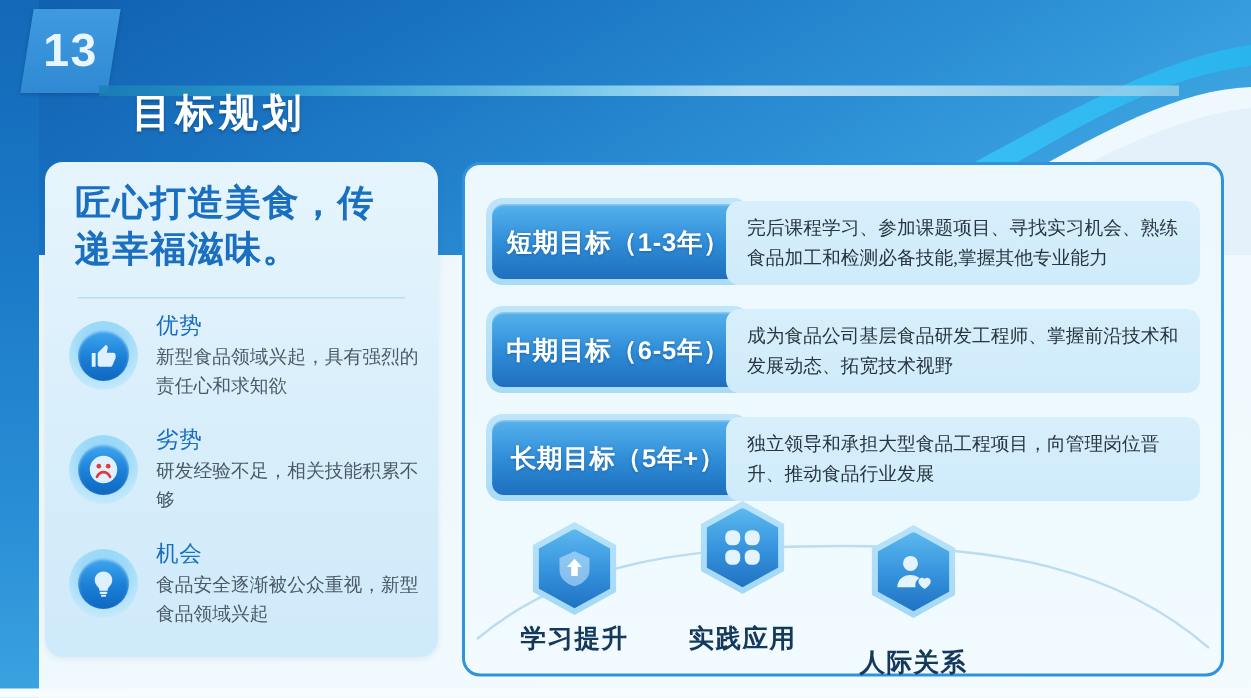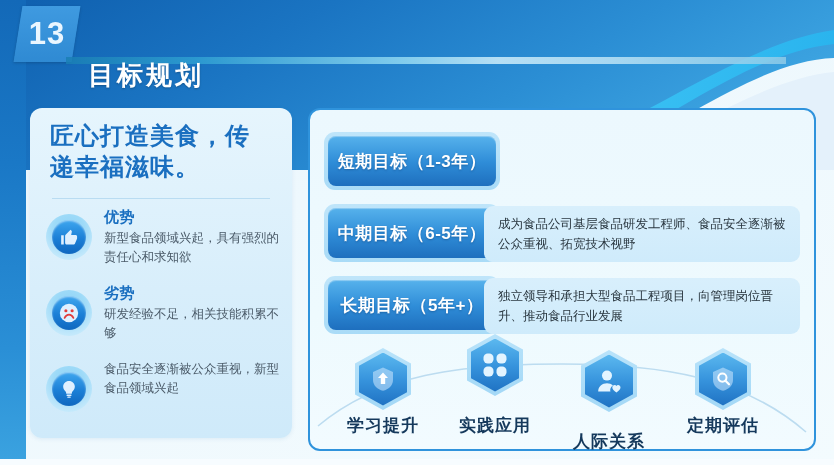--- a/index.html
+++ b/index.html
@@ -78,21 +78,21 @@
     display:flex;align-items:center;justify-content:center;
   }
   .lc-ico .disc{
     width:34px;height:34px;border-radius:50%;
     background:linear-gradient(180deg,#3fa7ef 0%,#1b7fd6 55%,#0e67bf 100%);
     display:flex;align-items:center;justify-content:center;
     box-shadow:inset 0 1px 2px rgba(255,255,255,.55);
   }
   .lc-txt{position:absolute;left:58px;top:0;width:180px;}
   .lc-t{
-    color:#1a6fc0;font-size:15px;font-weight:bold;letter-spacing:.5px;
+    color:#1a6fc0;font-size:15px;font-weight:normal;letter-spacing:.5px;
     margin-bottom:2px;
   }
   .lc-d{
     color:#4a5a68;font-size:12.5px;line-height:19px;
     font-family:"Liberation Serif","DejaVu Serif",serif;
   }
   
   .right-panel{
     position:absolute;left:308px;top:108px;width:508px;height:343px;
     border:2px solid #2f93dc;border-radius:12px;
@@ -232,38 +232,40 @@
       <div class="lc-ico">
         <div class="disc">
           <svg width="20" height="20" viewBox="0 0 24 24" fill="#dff0ff">
             <path d="M12 2.3c-4 0-7 3-7 6.8 0 2.5 1.3 4.1 2.4 5.4.7.9 1.2 1.5 1.2 2.4v.8h6.8v-.8c0-.9.5-1.5 1.2-2.4 1.1-1.3 2.4-2.9 2.4-5.4 0-3.8-3-6.8-7-6.8z"></path>
             <rect x="8.9" y="18.6" width="6.2" height="1.8" rx=".9"></rect>
             <rect x="9.9" y="21" width="4.2" height="1.6" rx=".8"></rect>
           </svg>
         </div>
       </div>
       <div class="lc-txt">
+        <div class="lc-t">机会</div>
         <div class="lc-d">食品安全逐渐被公众重视，新型食品领域兴起</div>
       </div>
     </div>
   </div>
 
   <div class="right-panel">
 
     <div class="goal-row g0">
       <div class="goal-badge">
         <div class="inner">短期目标（1-3年）</div>
       </div>
+      <div class="goal-desc">完后课程学习、参加课题项目、寻找实习机会、熟练食品加工和检测必备技能,掌握其他专业能力</div>
     </div>
 
     <div class="goal-row g1">
       <div class="goal-badge">
         <div class="inner">中期目标（6-5年）</div>
       </div>
-      <div class="goal-desc">成为食品公司基层食品研发工程师、食品安全逐渐被公众重视、拓宽技术视野</div>
+      <div class="goal-desc">成为食品公司基层食品研发工程师、掌握前沿技术和发展动态、拓宽技术视野</div>
     </div>
 
     <div class="goal-row g2">
       <div class="goal-badge">
         <div class="inner">长期目标（5年+）</div>
       </div>
       <div class="goal-desc">独立领导和承担大型食品工程项目，向管理岗位晋升、推动食品行业发展</div>
     </div>
 
     <div class="hexrow">
@@ -306,30 +308,17 @@
             <svg width="27" height="26" viewBox="0 0 27 26" fill="#e3f4ff">
               <circle cx="11" cy="7.6" r="5"></circle>
               <path d="M2.2 23.5c0-5 4-8.2 8.8-8.2 2.3 0 4.4.8 6 2.1-1.7 1-2.8 2.7-2.8 4.6 0 .5.1 1 .2 1.5z"></path>
               <path d="M20.4 24.6c-2.4-1.6-4.1-3.2-4.1-5 0-1.5 1.1-2.5 2.4-2.5.8 0 1.4.4 1.7.9.3-.5.9-.9 1.7-.9 1.3 0 2.4 1 2.4 2.5 0 1.8-1.7 3.4-4.1 5z"></path>
             </svg>
           </div>
         </div>
         <div class="hexlabel" style="top:80px;">人际关系</div>
       </div>
 
-      <div class="hexcell" style="left:358px;">
-        <div class="hex">
-          <div class="outer"></div>
-          <div class="inner">
-            <svg width="24" height="26" viewBox="0 0 24 26">
-              <path d="M12 1.5 L22 6 V14 C22 19.5 17.5 23.3 12 24.8 C6.5 23.3 2 19.5 2 14 V6 Z" fill="#cfeaff" opacity=".55"></path>
-              <circle cx="11.4" cy="11.6" r="4.1" fill="none" stroke="#ffffff" stroke-width="2"></circle>
-              <path d="M14.5 14.8 L18 18.3" stroke="#ffffff" stroke-width="2.2" stroke-linecap="round"></path>
-            </svg>
-          </div>
-        </div>
-        <div class="hexlabel">定期评估</div>
-      </div>
     </div>
   </div>
 
   <div class="bottom-edge"></div>
 </div>
 
 </body></html>

